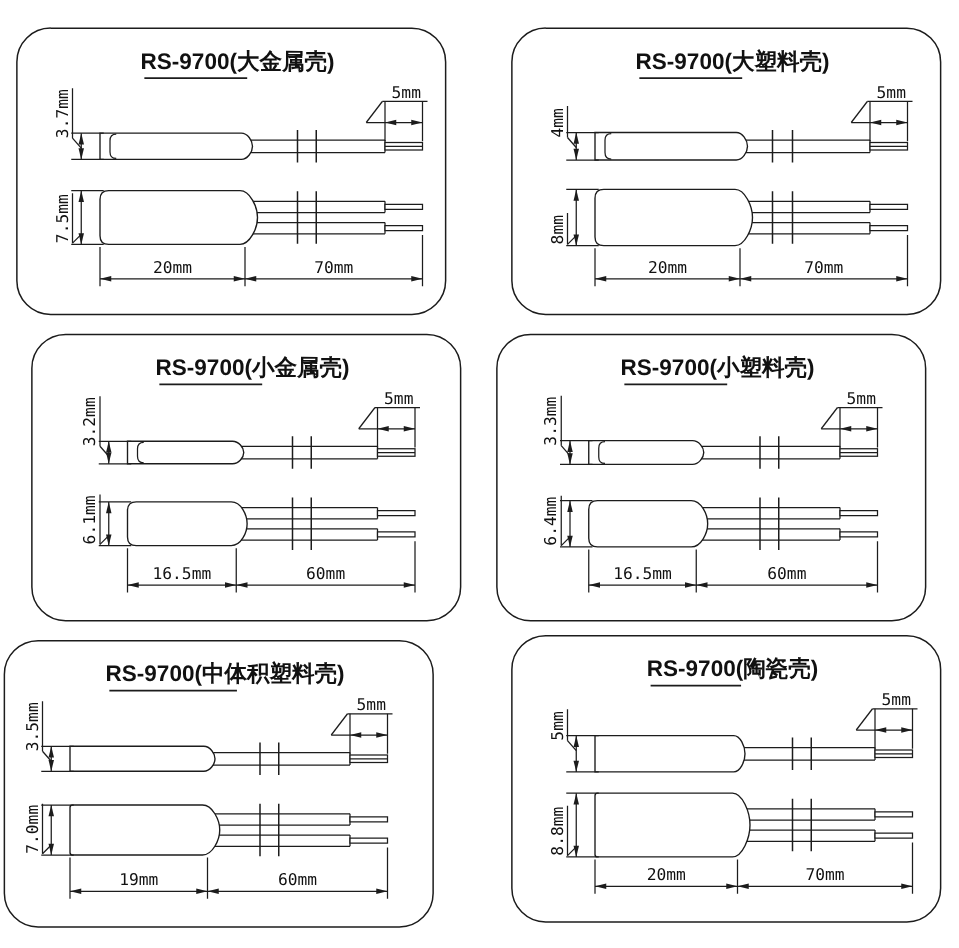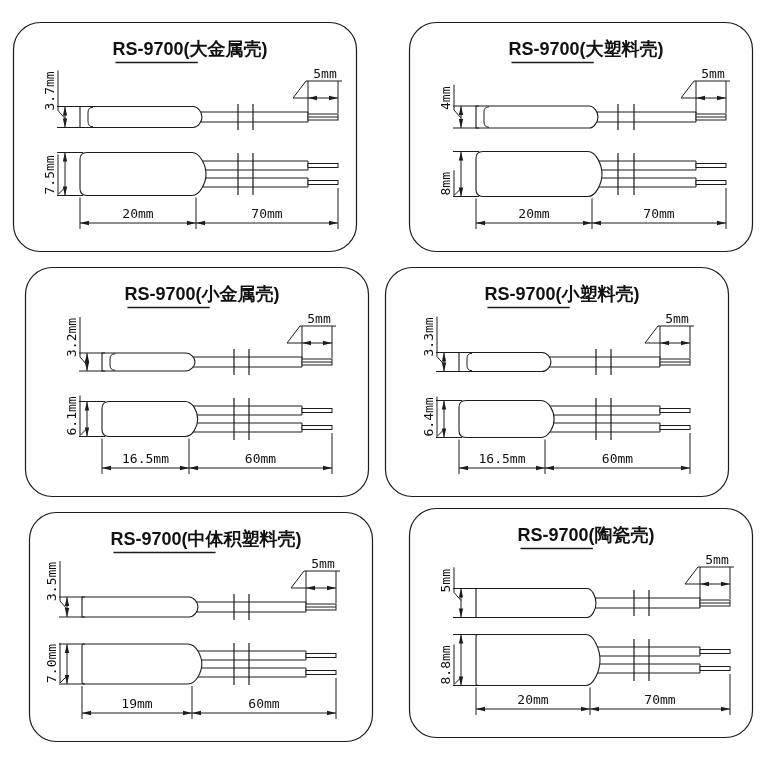--- a/index.html
+++ b/index.html
@@ -227,21 +227,21 @@
           <polygon points="78,202 87,199.8 87,204.2" fill="#1c1c1c"></polygon>
           <polygon points="165,202 156,204.2 156,199.8" fill="#1c1c1c"></polygon>
           <polygon points="165,202 174,199.8 174,204.2" fill="#1c1c1c"></polygon>
           <polygon points="308,202 299,204.2 299,199.8" fill="#1c1c1c"></polygon>
           <text x="0" y="0" class="dimtxt" text-anchor="middle" transform="translate(121.5,197)">16.5mm</text>
           <text x="0" y="0" class="dimtxt" text-anchor="middle" transform="translate(236.5,197)">60mm</text>
         </g>
         <line x1="103.484375" x2="185.754248046875" y1="41.5" y2="41.5" stroke="#1c1c1c" stroke-width="1.3"></line>
       </svg>
     </div>
-    <div class="panel" style="left: 384px; top: 266px;">
+    <div class="panel" style="left: 396px; top: 266px;">
       <svg width="346" height="232" viewBox="0 0 346 232">
         <rect x="1.5" y="1.5" width="343" height="229" rx="27" ry="27" fill="none" stroke="#1c1c1c" stroke-width="1.2"></rect>
         <text x="178" y="34" class="titletxt" text-anchor="middle">RS-9700(小塑料壳)</text>
         <g>
           <line x1="159" y1="91" x2="276" y2="91" stroke="#1c1c1c" stroke-width="1"></line>
           <line x1="159" y1="101" x2="276" y2="101" stroke="#1c1c1c" stroke-width="1"></line>
           <line x1="276" y1="91" x2="276" y2="101" stroke="#1c1c1c" stroke-width="1"></line>
           <rect x="276" y="93" width="30" height="6" fill="#fff" stroke="#1c1c1c" stroke-width="1"></rect>
           <line x1="276" y1="96" x2="306" y2="96" stroke="#1c1c1c" stroke-width="1"></line>
           <line x1="212" y1="83" x2="212" y2="109" stroke="#1c1c1c" stroke-width="1.2"></line>
@@ -300,21 +300,21 @@
           <polygon points="75,202 84,199.8 84,204.2" fill="#1c1c1c"></polygon>
           <polygon points="161,202 152,204.2 152,199.8" fill="#1c1c1c"></polygon>
           <polygon points="161,202 170,199.8 170,204.2" fill="#1c1c1c"></polygon>
           <polygon points="306,202 297,204.2 297,199.8" fill="#1c1c1c"></polygon>
           <text x="0" y="0" class="dimtxt" text-anchor="middle" transform="translate(118,197)">16.5mm</text>
           <text x="0" y="0" class="dimtxt" text-anchor="middle" transform="translate(233.5,197)">60mm</text>
         </g>
         <line x1="103.484375" x2="185.754248046875" y1="41.5" y2="41.5" stroke="#1c1c1c" stroke-width="1.3"></line>
       </svg>
     </div>
-    <div class="panel" style="left: 28px; top: 511px; text-decoration: underline;">
+    <div class="panel" style="left: 2px; top: 511px; text-decoration: underline;">
       <svg width="346" height="232" viewBox="0 0 346 232">
         <rect x="1.5" y="1.5" width="343" height="229" rx="27" ry="27" fill="none" stroke="#1c1c1c" stroke-width="1.2"></rect>
         <text x="178" y="34" class="titletxt" text-anchor="middle">RS-9700(中体积塑料壳)</text>
         <g>
           <line x1="162" y1="91" x2="278" y2="91" stroke="#1c1c1c" stroke-width="1"></line>
           <line x1="162" y1="101" x2="278" y2="101" stroke="#1c1c1c" stroke-width="1"></line>
           <line x1="278" y1="91" x2="278" y2="101" stroke="#1c1c1c" stroke-width="1"></line>
           <rect x="278" y="93" width="30" height="6" fill="#fff" stroke="#1c1c1c" stroke-width="1"></rect>
           <line x1="278" y1="96" x2="308" y2="96" stroke="#1c1c1c" stroke-width="1"></line>
           <line x1="206" y1="83" x2="206" y2="109" stroke="#1c1c1c" stroke-width="1.2"></line>

